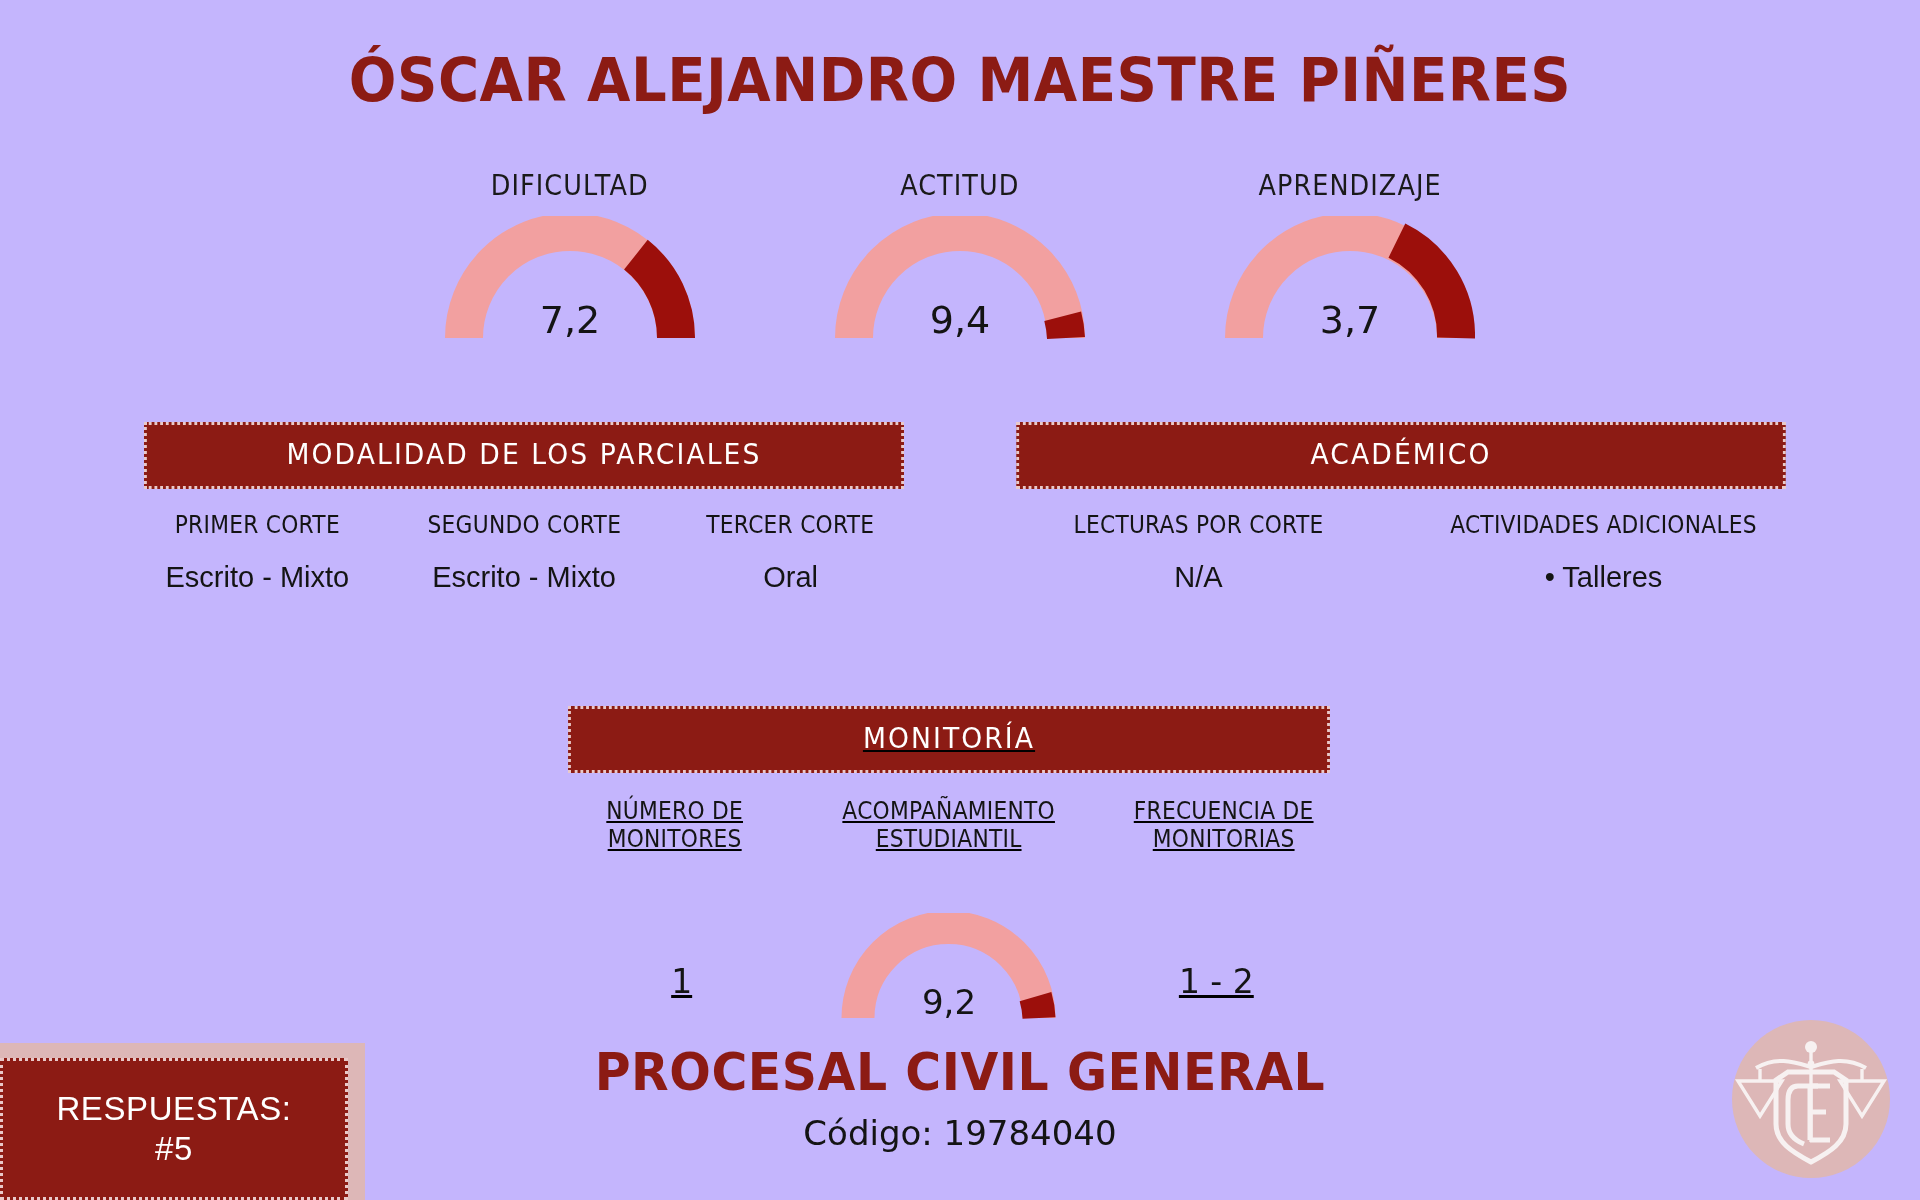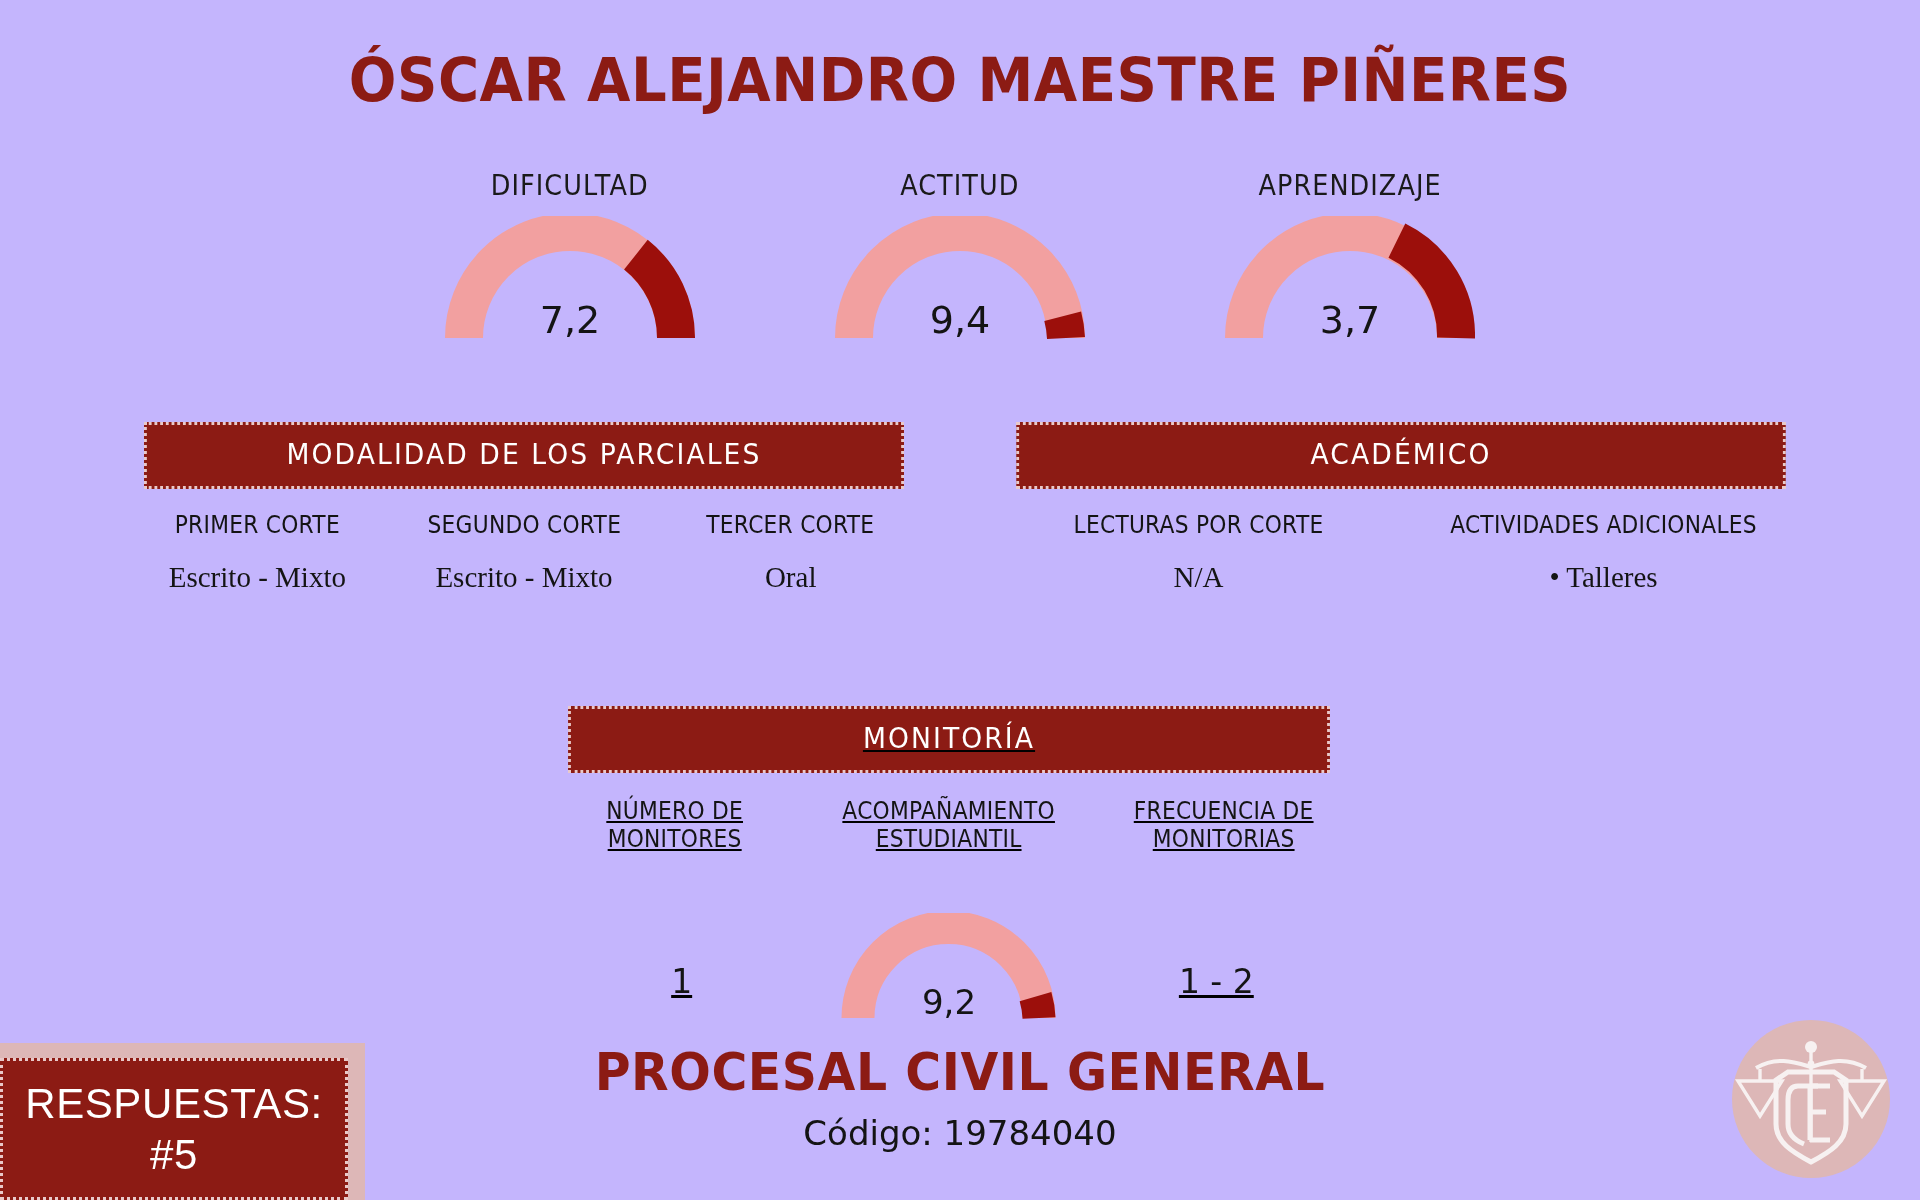--- a/index.html
+++ b/index.html
@@ -95,21 +95,21 @@
     font-family: "DejaVu Sans", sans-serif;
     font-size: 25px;
     letter-spacing: 0.3px;
     color: #141414;
     text-align: center;
     transform: scaleX(0.87);
     white-space: nowrap;
     line-height: 1.12;
   }
   .col-val {
-    font-family: Liberation Serif, serif;
+    font-family: Liberation Sans, sans-serif;
     font-size: 29px;
     color: #141414;
     text-align: center;
     white-space: nowrap;
   }
 
   
   #panel-parciales {
     position: absolute;
     left: 124px;
@@ -230,21 +230,21 @@
     background: #8C1B14;
     border: 3px dotted #E9C9C9;
     box-sizing: border-box;
     display: flex;
     align-items: center;
     justify-content: center;
   }
   #respuestas-badge .txt {
     color: #FFFFFF;
     font-family: "Liberation Sans", sans-serif;
-    font-size: 42px;
+    font-size: 33px;
     line-height: 1.22;
     text-align: center;
     letter-spacing: 0.6px;
   }
 
   
   #brand-logo {
     position: absolute;
     right: 30px;
     bottom: 22px;

